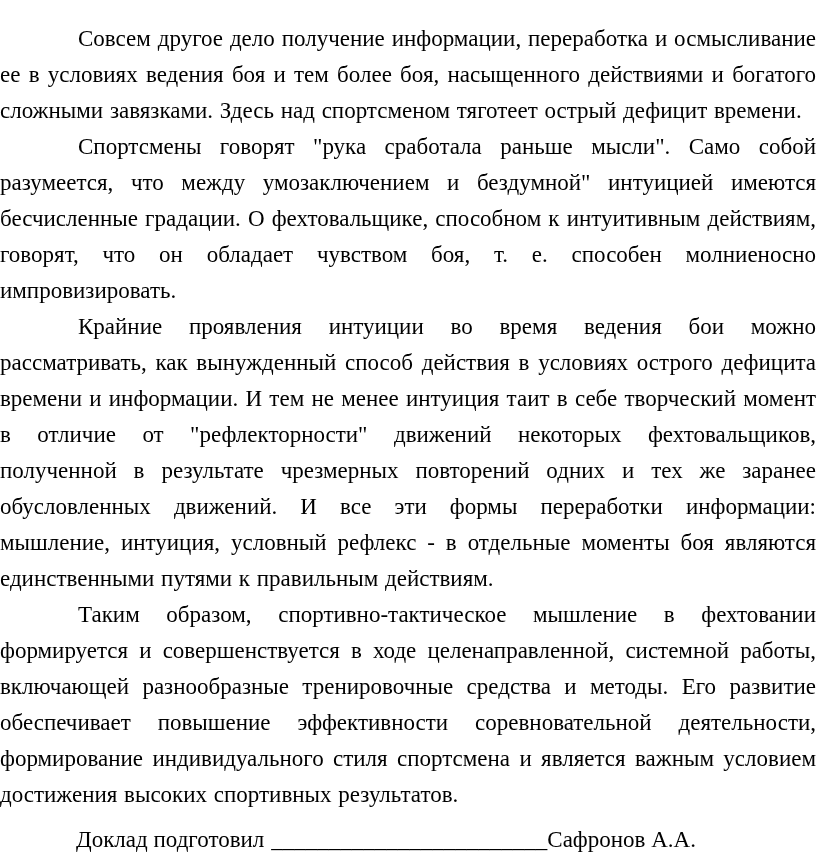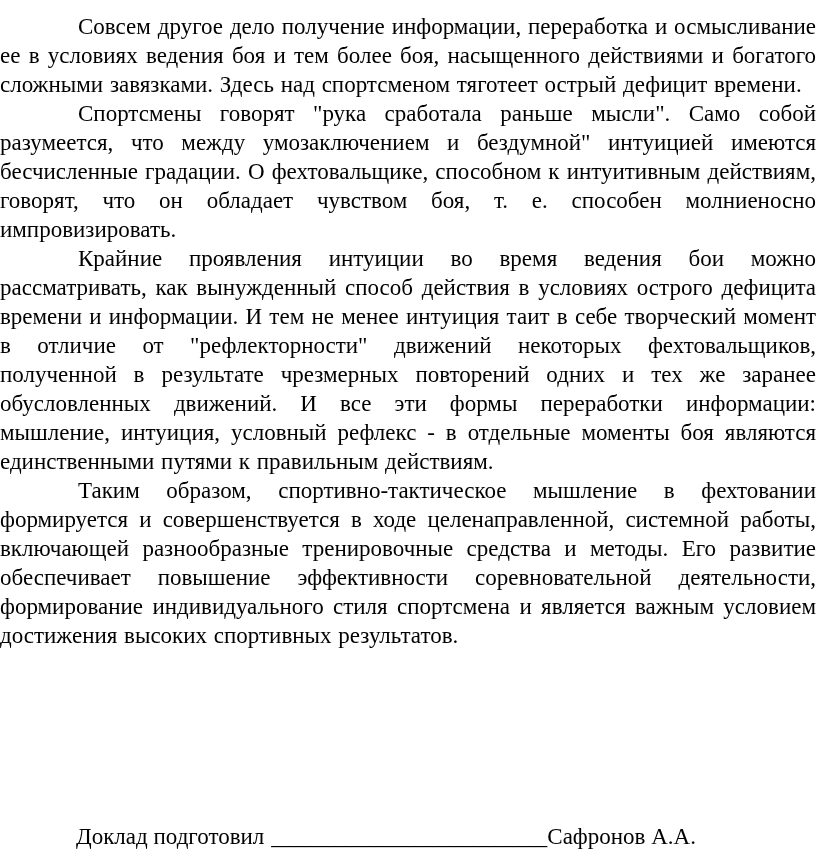--- a/index.html
+++ b/index.html
@@ -8,24 +8,24 @@
     background: #ffffff;
   }
   .page {
     position: relative;
     width: 816px;
     height: 854px;
     background: #ffffff;
     color: #000000;
     font-family: "Liberation Serif", "DejaVu Serif", serif;
     font-size: 23px;
-    line-height: 29px;
+    line-height: 36px;
     overflow: hidden;
     box-sizing: border-box;
-    padding-top: 12px;
+    padding-top: 21px;
   }
   .para {
     margin: 0;
     text-align: justify;
     text-indent: 78px;
     word-spacing: 1px;
   }
   .signature {
     position: absolute;
     left: 0;

